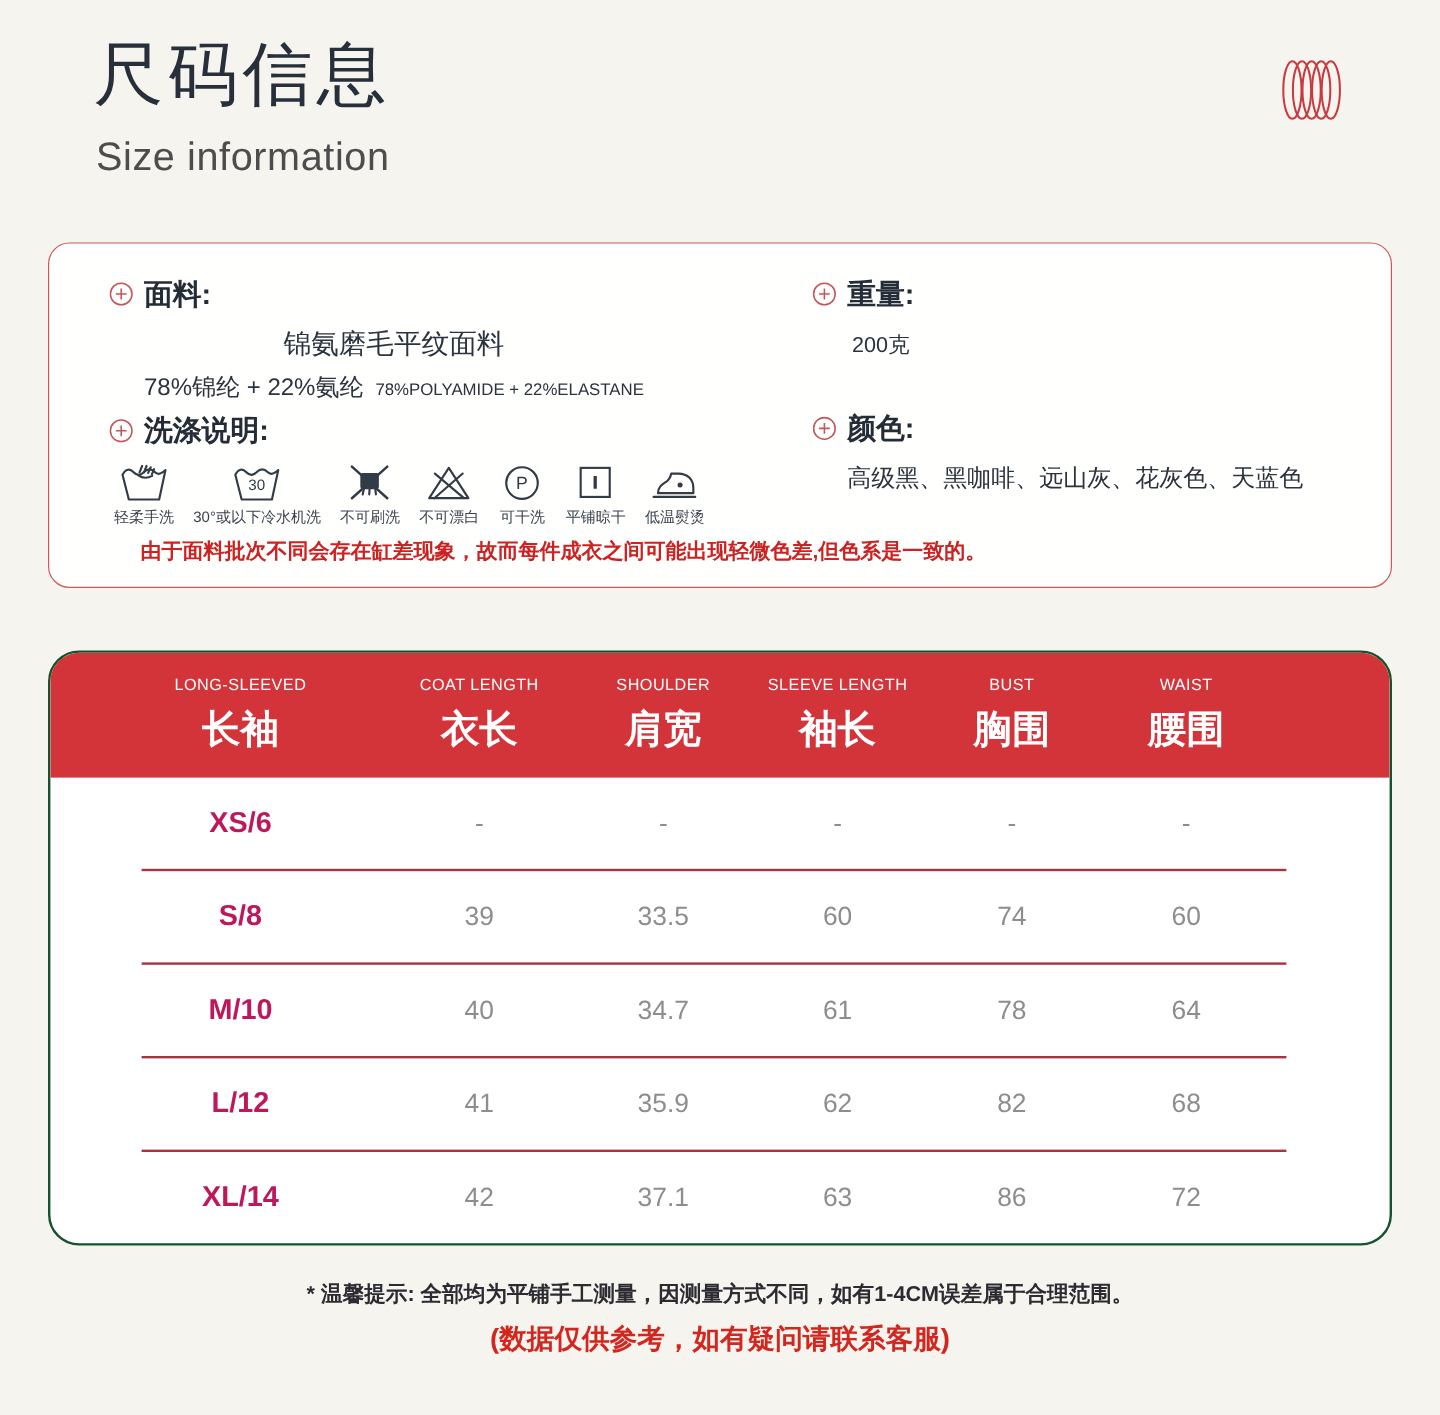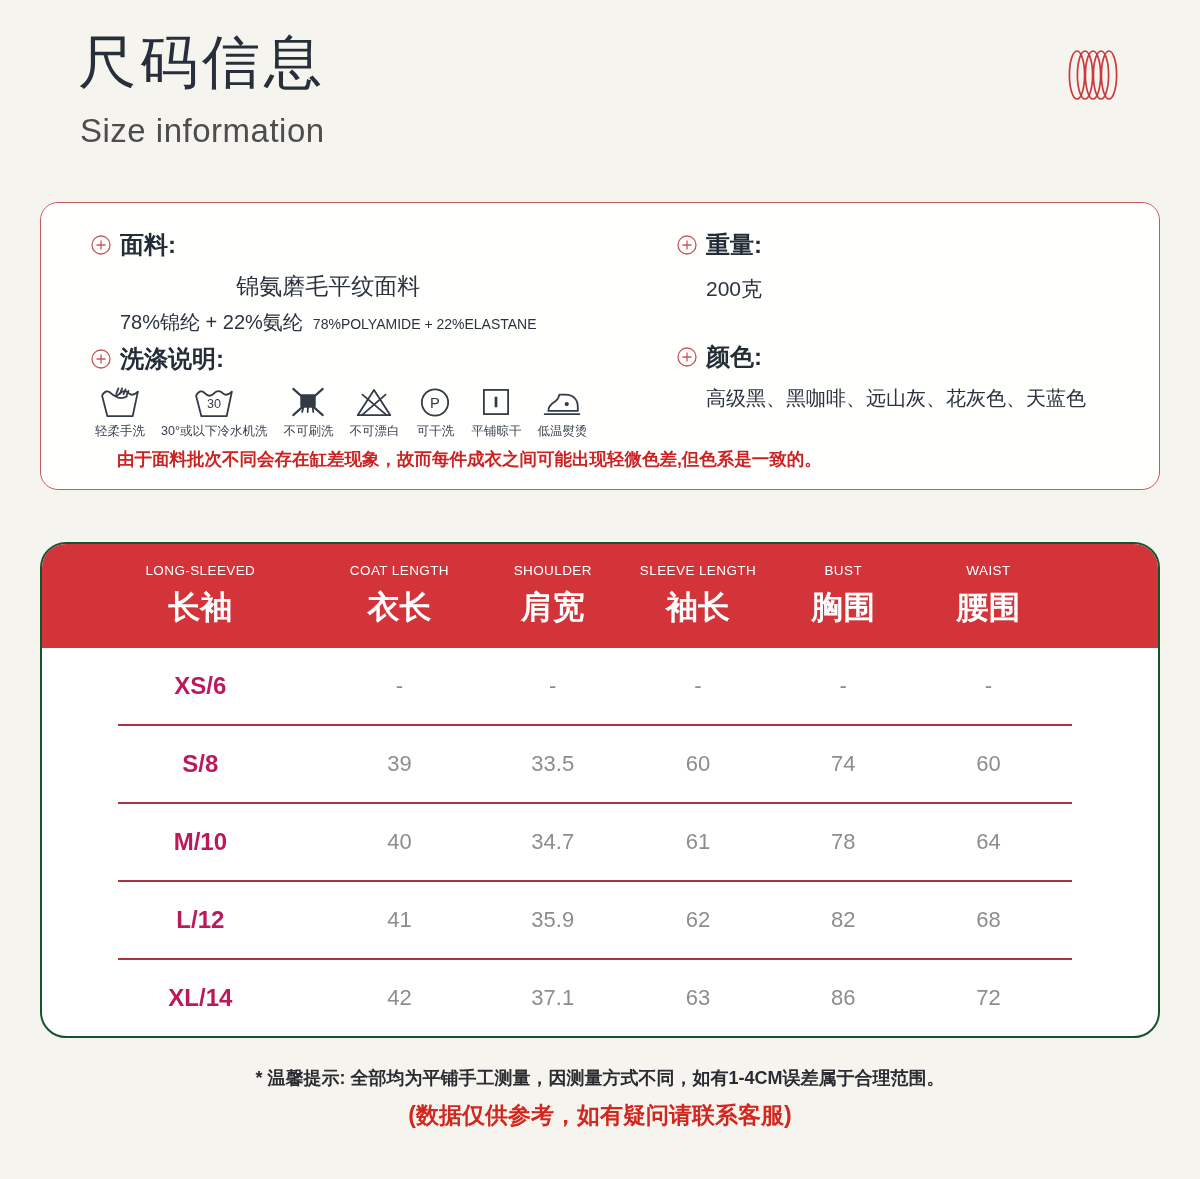--- a/index.html
+++ b/index.html
@@ -29,21 +29,21 @@
   }
   .section-label-row{display:flex;align-items:center;gap:9px;}
   .section-label{font-size:24px;font-weight:700;color:#232c37;}
   .plus-icon{width:20px;height:20px;flex:0 0 auto;display:inline-block;}
   .fabric-block{position:absolute;left:50px;top:26px;}
   .fabric-name{margin:10px 0 0 29px;font-size:23px;color:#2b333e;}
   .fabric-comp{margin:7px 0 4px 29px;display:flex;align-items:baseline;}
   .comp-zh{font-size:20px;color:#2b333e;}
   .comp-en{font-size:14px;color:#2b333e;margin-left:10px;}
   .weight-block{position:absolute;left:636px;top:26px;}
-  .weight-value{margin:14px 0 14px 29px;font-size:21px;color:#2b333e;}
+  .weight-value{margin:14px 0 14px 29px;font-size:18px;color:#2b333e;}
   .wash-block{position:absolute;left:50px;top:140px;}
   .wash-icons{margin:10px 0 0 4px;display:flex;align-items:flex-end;gap:16px;}
   .care-item{display:flex;flex-direction:column;align-items:center;}
   .care-item svg{height:34px;display:block;}
   .care-label{font-size:12.5px;color:#39424e;margin-top:4px;white-space:nowrap;}
   .color-block{position:absolute;left:636px;top:138px;}
   .color-value{margin:12px 0 0 29px;font-size:20px;color:#2b333e;white-space:nowrap;}
   .dye-note{
     position:absolute;left:76px;top:244px;
     font-size:17.5px;font-weight:700;color:#cc2222;white-space:nowrap;

